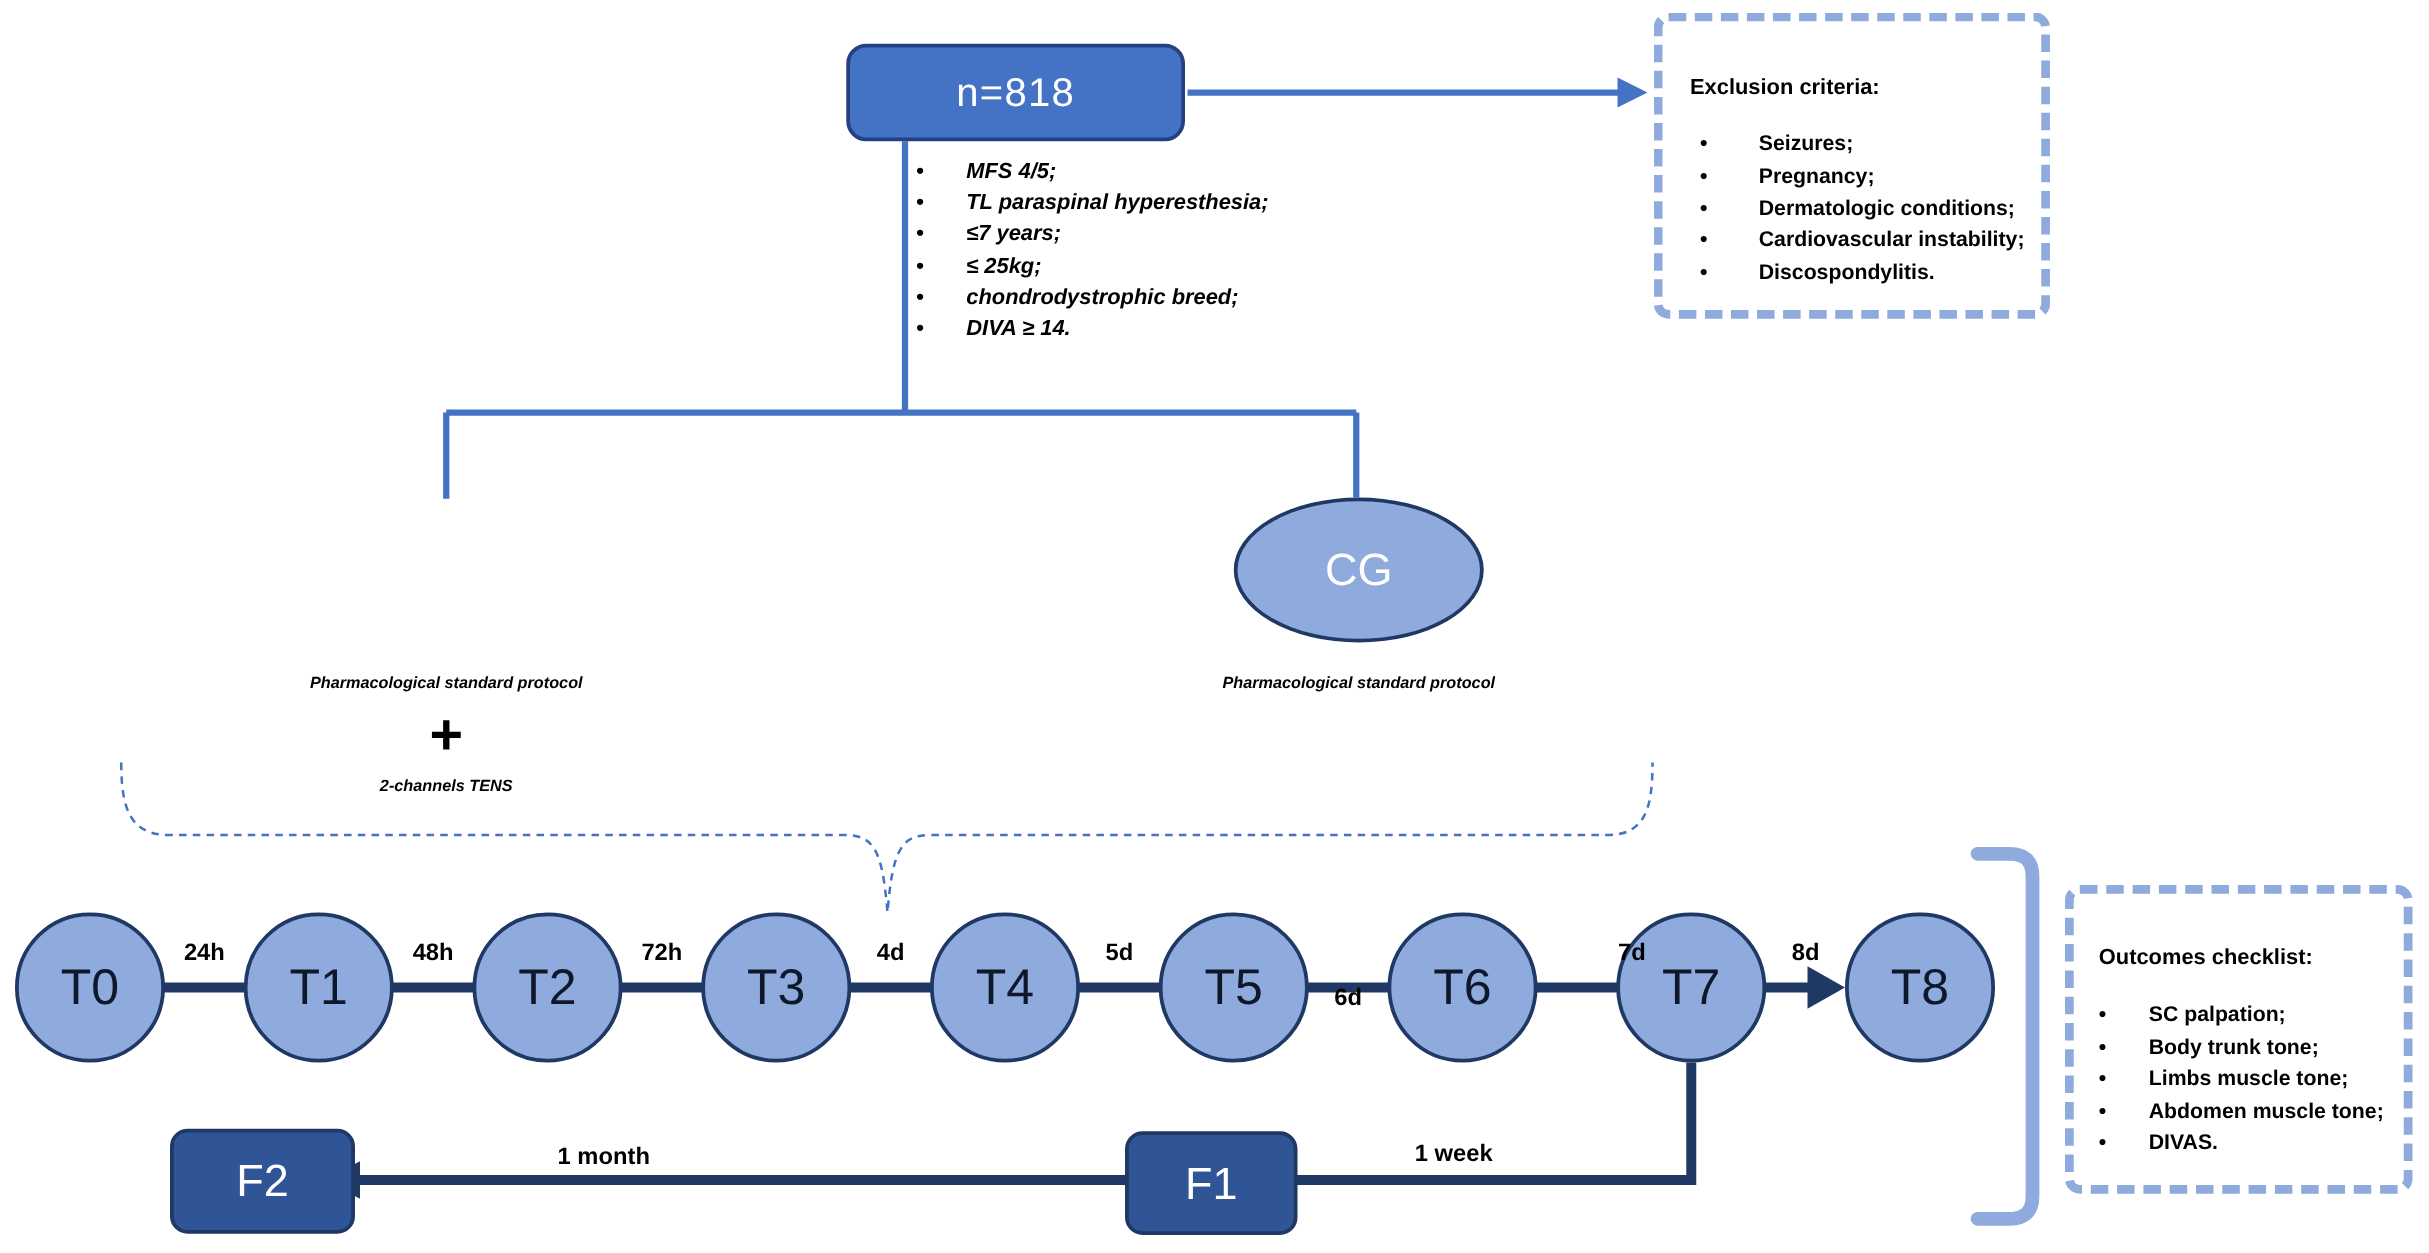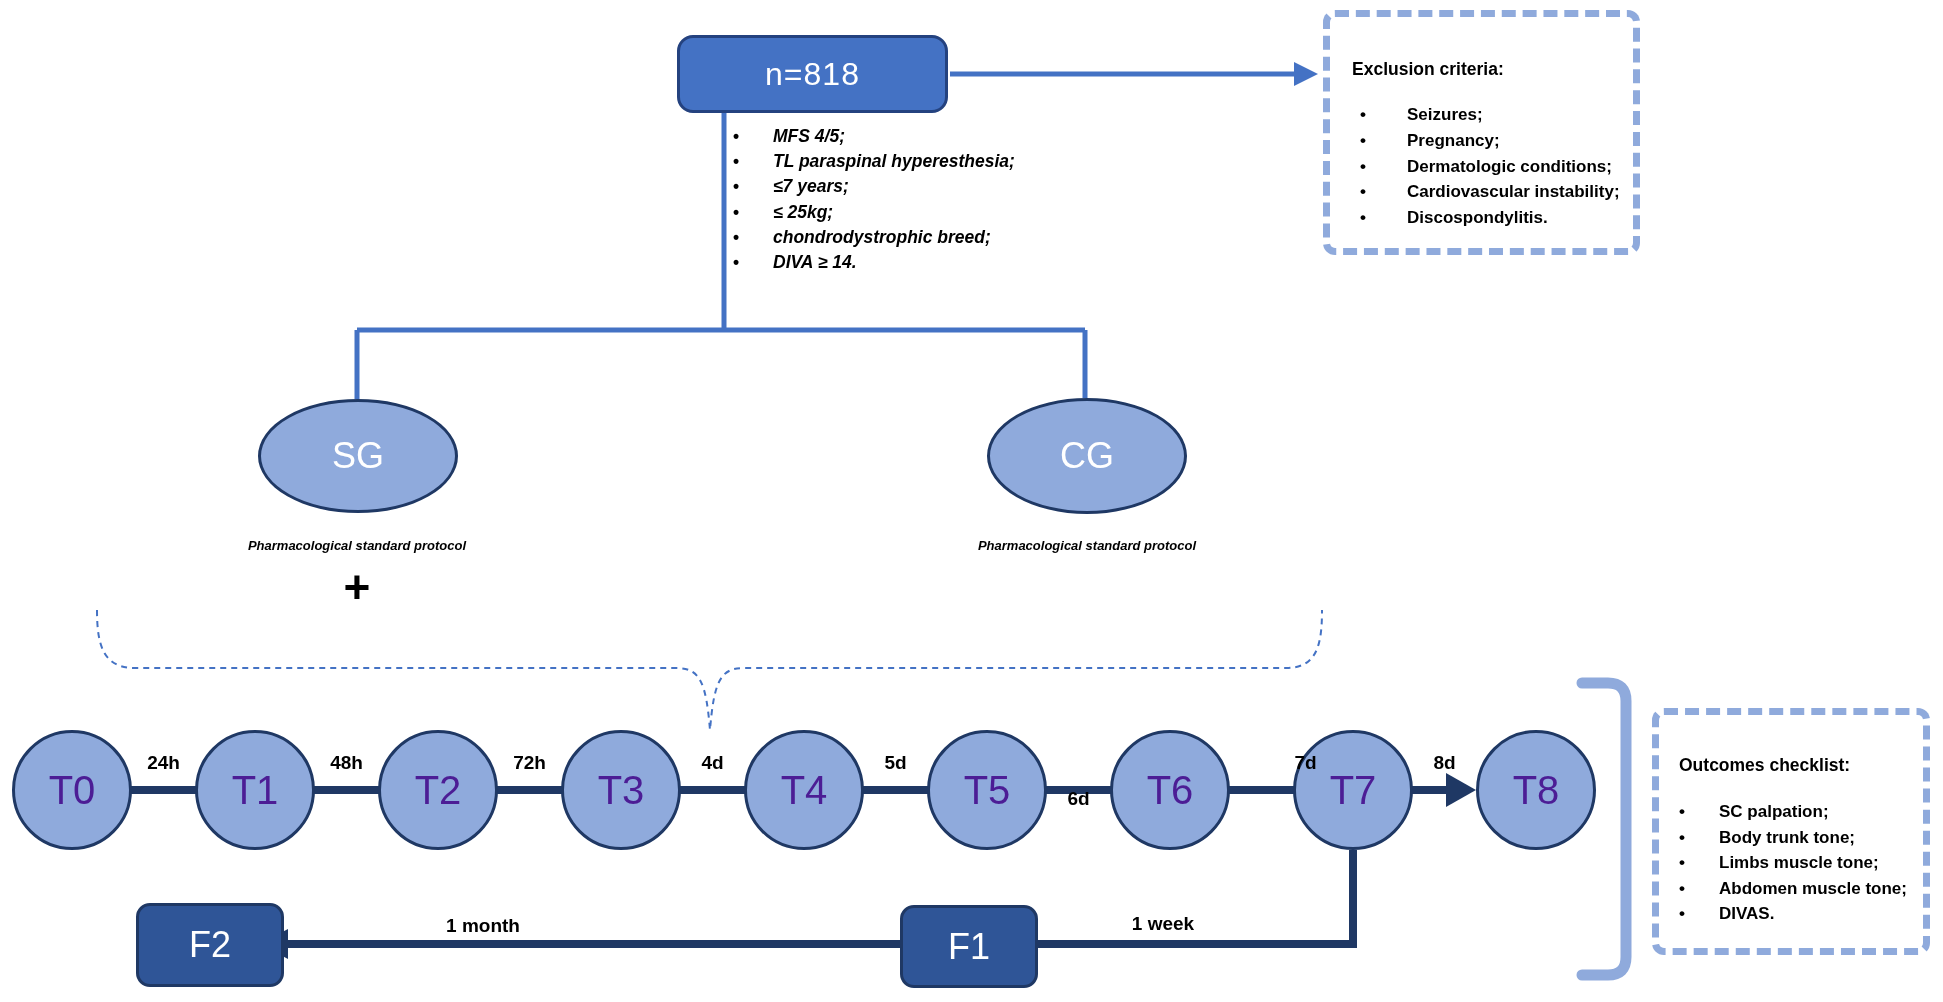--- a/index.html
+++ b/index.html
@@ -53,21 +53,21 @@
   #outcomes-list .bullet{width:40px;}
 
   #inclusion-list{left:725px;top:124px;width:340px;}
   #inclusion-list li{line-height:25.2px;font-size:17.5px;font-weight:700;font-style:italic;}
   #inclusion-list .bullet{width:40px;padding-left:8px;font-style:normal;}
 
   .tl-circle{
     position:absolute;width:120px;height:120px;border-radius:50%;top:730px;
     background:var(--light-blue);border:3px solid var(--navy);
     display:flex;align-items:center;justify-content:center;
-    color:#4c1d95;font-size:40px;box-sizing:border-box;
+    color:#0f172a;font-size:40px;box-sizing:border-box;
   }
   .interval-label{
     position:absolute;top:752px;width:80px;text-align:center;
     font-size:19px;font-weight:700;
   }
   .follow-box{
     background:var(--dark-blue);border:3px solid var(--navy);
     border-radius:14px;font-size:36px;
   }
   #f1-box{left:900px;top:905px;width:138px;height:83px;}
@@ -152,29 +152,27 @@
           <span class="bullet">•</span>
           <span>Cardiovascular instability;</span>
         </li>
         <li>
           <span class="bullet">•</span>
           <span>Discospondylitis.</span>
         </li>
       </ul>
   </div>
 
-  <div id="sg-ellipse" class="ellipse">
-    <span>SG</span>
-  </div>
   <div id="cg-ellipse" class="ellipse">
     <span>CG</span>
   </div>
 
   <div id="sg-protocol" class="center-label protocol-label">Pharmacological standard protocol</div>
   <div id="sg-plus" class="center-label">+</div>
+  <div id="sg-tens" class="center-label protocol-label">2-channels TENS</div>
   <div id="cg-protocol" class="center-label protocol-label">Pharmacological standard protocol</div>
 
   <div id="timeline-layer">
       <div class="tl-circle" style="left: 12px;">
         <span>T0</span>
       </div>
       <div class="tl-circle" style="left: 195px;">
         <span>T1</span>
       </div>
       <div class="tl-circle" style="left: 378px;">

